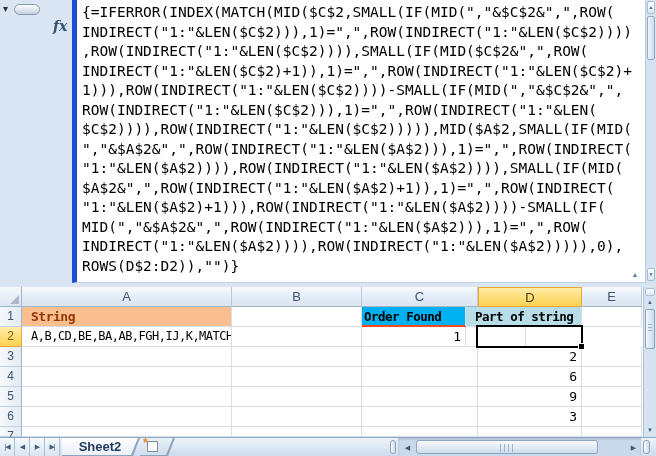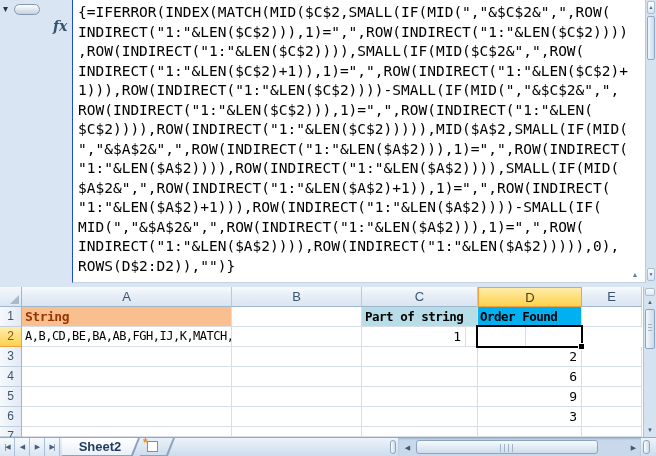--- a/index.html
+++ b/index.html
@@ -5,21 +5,21 @@
   * { box-sizing: border-box; margin: 0; padding: 0; }
   html,body { width:656px; height:456px; overflow:hidden; }
   body { font-family:"Liberation Sans","DejaVu Sans",sans-serif; background:#fff; }
   #app { position:relative; width:656px; height:456px; background:#D9E5F2; }
 
   
   .formula-region { position:absolute; left:0; top:0; width:656px; height:287px; background:#D9E5F2; }
   .nb-arrow { position:absolute; left:3px; top:3px; font-size:10px; color:#333; }
   .nb-pill { position:absolute; left:14px; top:4px; width:26px; height:11px; border:1px solid #8497AC; border-radius:7px; background:linear-gradient(#ffffff,#C2D1E0); }
   .fx-label { position:absolute; left:53px; top:18px; font:italic bold 14px "DejaVu Serif","Liberation Serif",serif; color:#33536F; }
-  .fbar { position:absolute; left:72px; top:0; width:573px; height:283px; background:#fff; border-left:1px solid #1d4ed8; border-bottom:1px solid #C3D3E3; overflow:hidden; }
+  .fbar { position:absolute; left:72px; top:0; width:573px; height:283px; background:#fff; border-left:5px solid #1d4ed8; border-bottom:1px solid #C3D3E3; overflow:hidden; }
   .fbar pre { margin:0; padding:3px 4px 0 5px; font-family:"DejaVu Sans Mono","Liberation Mono",monospace; font-size:14.5px; line-height:19.5px; color:#000; white-space:pre; }
   .fbar-scroll { position:absolute; left:645px; top:0; width:11px; height:283px; background:#D5E2F0; border-left:1px solid #B9CBDE; }
   .fs-btn { position:absolute; left:1px; right:1px; height:13px; background:linear-gradient(#FDFEFF,#D8E4F0); border:1px solid #A9BDD3; border-radius:2px; font-size:5px; line-height:11px; text-align:center; color:#4A6A8A; }
   .fs-top { top:1px; }
   .fs-bottom { bottom:2px; }
   .fs-thumb { position:absolute; top:16px; left:1px; right:1px; height:44px; background:linear-gradient(90deg,#F0F6FB,#CADAEA); border:1px solid #93AAC4; border-radius:2px; }
   .fbar-collapse { position:absolute; left:628px; top:269px; width:14px; height:12px; font-size:7px; line-height:12px; text-align:center; color:#5E7E9E; }
 
   
   .sheet { position:absolute; left:0; top:287px; width:643px; height:150px; background:#fff; }
@@ -27,21 +27,21 @@
   .hrow { height:20px; }
   .r { height:20px; }
   .r7 { height:10px; overflow:hidden; }
   .w-corner{width:22px;} .w-a{width:210px;} .w-b{width:130px;} .w-c{width:116px;} .w-d{width:104px;} .w-e{width:60px;}
   .ch { background:linear-gradient(#F8FBFD,#E6EEF7 45%,#DAE5F1); border-right:1px solid #B9C9DB; border-bottom:1px solid #9FB6CD; color:#3A5572; font-size:13px; line-height:19px; text-align:center; }
   .ch.sel { background:linear-gradient(#FFECA9,#FCD24D); border:1px solid #EDA33F; color:#4A3A12; }
   .corner { position:relative; background:linear-gradient(#F4F8FC,#DCE6F1); border-right:1px solid #9FB6CD; border-bottom:1px solid #9FB6CD; }
   .corner::after { content:""; position:absolute; right:2px; bottom:2px; width:0; height:0; border-bottom:9px solid #A9BACB; border-left:9px solid transparent; }
   .rh { width:22px; background:linear-gradient(90deg,#F6F9FC,#E2EAF4); border-right:1px solid #9FB6CD; border-bottom:1px solid #C2CFDE; font-size:12px; line-height:19px; color:#3A5572; text-align:center; }
   .rh.sel { background:linear-gradient(#FFEDAB,#FCD24D); border-right:1px solid #EDA33F; border-bottom:1px solid #EDA33F; color:#8A5613; }
-  .c { border-right:1px solid #D8DEE7; border-bottom:1px solid #D8DEE7; font-family:"DejaVu Sans Mono","Liberation Mono",monospace; font-size:12px; letter-spacing:-0.5px; line-height:19px; padding-left:3px; white-space:nowrap; overflow:hidden; color:#000; background:#fff; }
+  .c { border-right:1px solid #D8DEE7; border-bottom:1px solid #D8DEE7; font-family:"DejaVu Sans Mono","Liberation Mono",monospace; font-size:12px; letter-spacing:-0.5px; line-height:19px; padding-left:9px; white-space:nowrap; overflow:hidden; color:#000; background:#fff; }
   .c.num { text-align:right; padding-right:4px; font-size:13px; letter-spacing:0; }
   .cell-a1 { background:#FABF8F; font-weight:bold; color:#963605; font-size:13px; }
   .cell-c1 { background:#B7DEE8; font-weight:bold; font-size:12.5px; }
   .cell-d1 { background:#00B0F0; font-weight:bold; font-size:12.5px; border-bottom:2px solid #F2491E; padding-left:2px; }
   .selection { position:absolute; left:476px; top:38px; width:107px; height:23px; border:2px solid #000; pointer-events:none; }
   .selection::after { content:""; position:absolute; right:-4px; bottom:-4px; width:5px; height:5px; background:#000; border:1px solid #fff; }
 
   
   .vscroll { position:absolute; left:643px; top:287px; width:13px; height:150px; background:#D5E2F0; border-left:1px solid #AEC3D8; }
   .vs-split { position:absolute; top:1px; left:1px; right:1px; height:8px; background:linear-gradient(#FDFEFF,#DCE7F2); border:1px solid #A9BDD3; border-radius:2px; }
@@ -112,22 +112,22 @@
       <div class="ch w-b">B</div>
       <div class="ch w-c">C</div>
       <div class="ch sel w-d">D</div>
       <div class="ch w-e">E</div>
     </div>
 
     <div class="r">
       <div class="rh">1</div>
       <div class="c cell-a1 w-a">String</div>
       <div class="c w-b"></div>
+      <div class="c cell-d1 w-d">Order Found</div>
       <div class="c cell-c1 w-c">Part of string</div>
-      <div class="c cell-d1 w-d">Order Found</div>
       <div class="c w-e"></div>
     </div>
 
     <div class="r">
       <div class="rh sel">2</div>
       <div class="c w-a">A,B,CD,BE,BA,AB,FGH,IJ,K,MATCH,P</div>
       <div class="c w-b"></div>
       <div class="c num w-d">1</div>
       <div class="c w-e"></div>
     </div>

